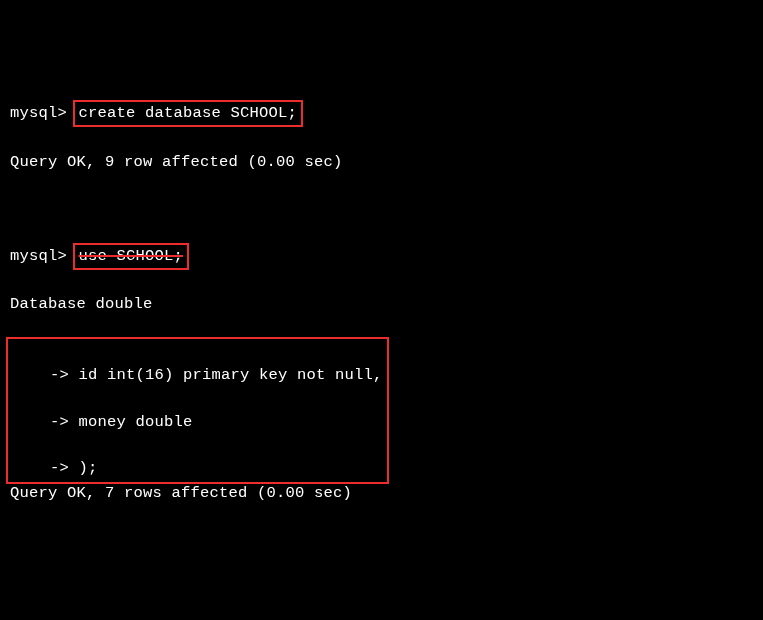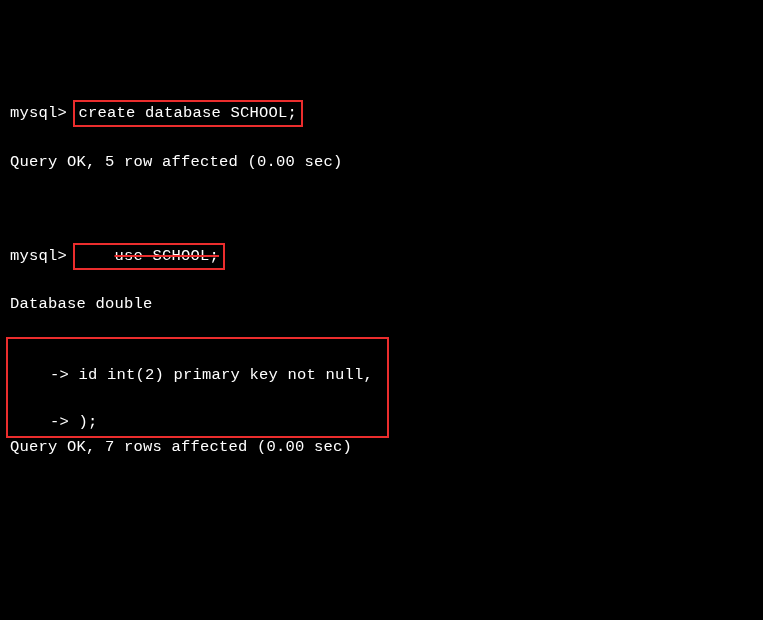--- a/index.html
+++ b/index.html
@@ -24,34 +24,35 @@
       margin: 0 -4px;
       box-sizing: border-box;
     }
     .block {
       border: 2px solid rgb(235, 45, 45);
       display: inline-block;
       padding: 2px 4px;
       margin: -2px -4px;
       box-sizing: border-box;
     }
-    .strike { text-decoration: line-through; text-decoration-color: rgb(235, 45, 45); text-decoration-thickness: 2px; margin-left: 36px;}
+    .strike { text-decoration: line-through; text-decoration-color: rgb(235, 45, 45); text-decoration-thickness: 2px;}
   </style>
 </head>
 <body>
 
 
 
 <span class="line"><span>mysql&gt; </span><span class="hl"><span>create database SCHOOL;</span></span></span>
-<span class="line">Query OK, 5 row affected (0.00 sec)</span>
+<span class="line">Query OK, 9 row affected (0.00 sec)</span>
 <span class="line"> </span>
 <span class="line"><span>mysql&gt; </span><span class="hl"><span class="strike">use SCHOOL;</span></span></span>
 <span class="line">Database double</span>
 <span class="block">
-<span class="line"><span>    -&gt; </span><span>id int(2) primary key not null,</span></span>
+<span class="line"><span>    -&gt; </span><span>id int(16) primary key not null,</span></span>
+<span class="line"><span>    -&gt; </span><span>money double</span>                    </span>
 <span class="line"><span>    -&gt; </span><span>);</span>                              </span></span>
 <span class="line">Query OK, 7 rows affected (0.00 sec)</span>
 <span class="line"> </span>
 
 
 
 
 
 
 

